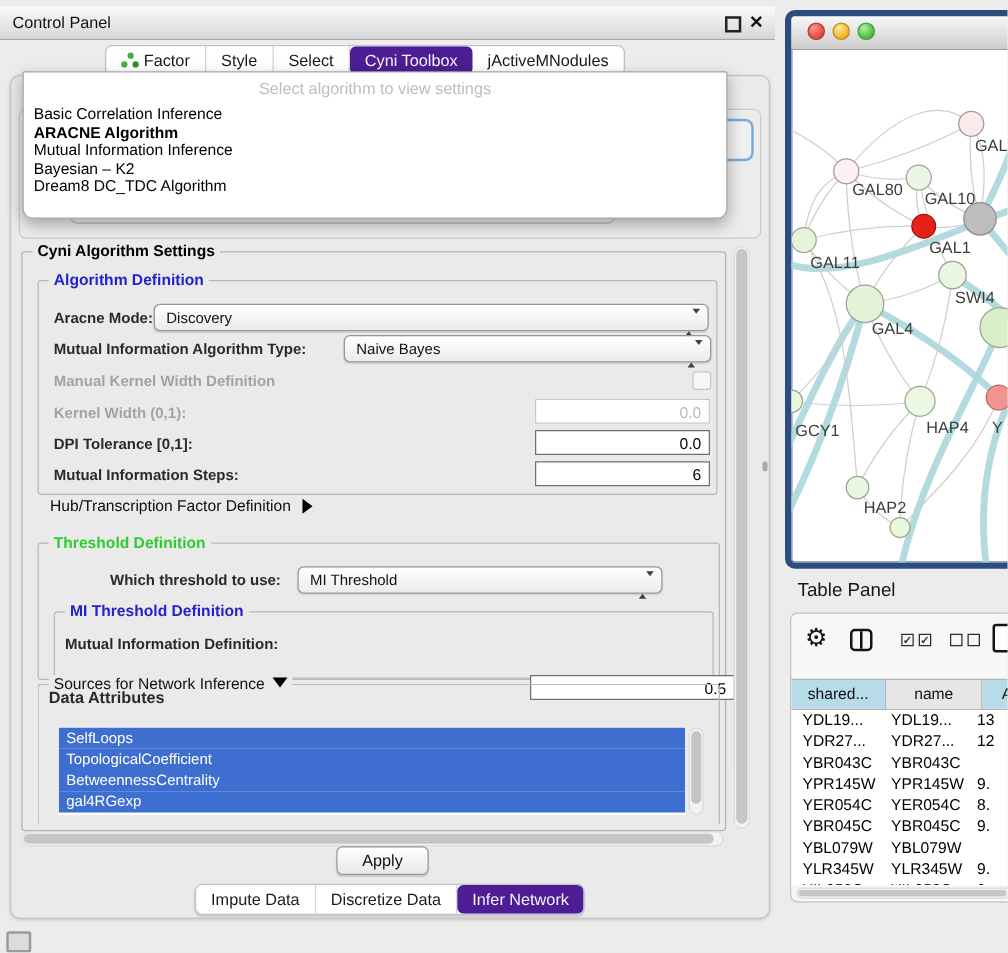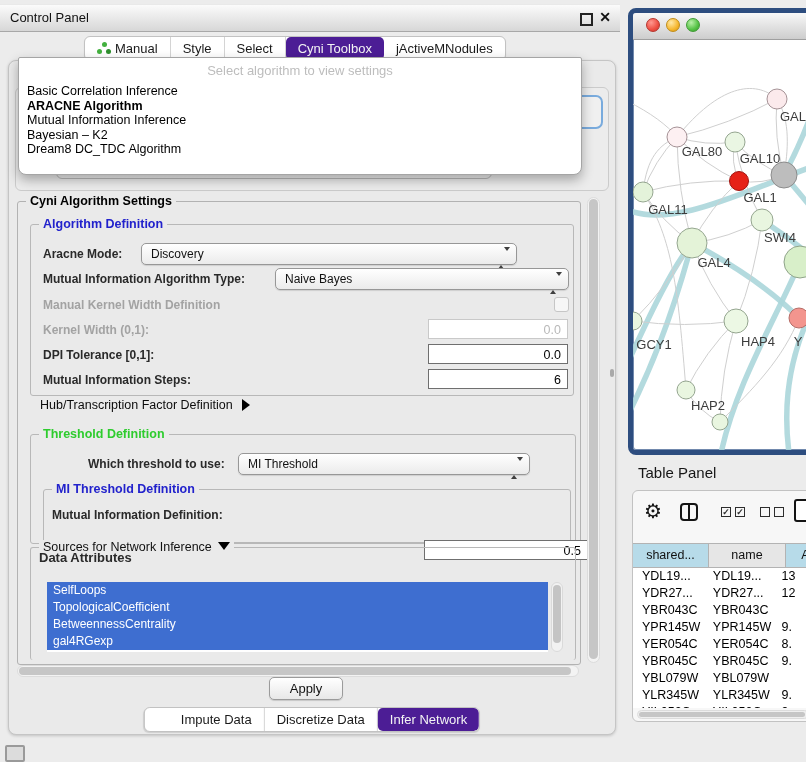--- a/index.html
+++ b/index.html
@@ -79,21 +79,21 @@
   .v-thumb{margin:1px;width:9px;height:460px;background:#c6c6c6;border-radius:5px;}
   .h-scroll{position:absolute;left:8px;top:604px;width:562px;height:12px;background:#f3f3f3;
     border:1px solid #dcdcdc;border-radius:7px;box-sizing:border-box;}
   .h-thumb{margin:1px;height:8px;width:552px;background:#c6c6c6;border-radius:5px;}
 
   .apply-btn{position:absolute;left:260px;top:616px;width:74px;height:23px;border:1px solid #9b9b9b;
     border-radius:5px;background:linear-gradient(#ffffff,#e8e8e8);font-size:13px;color:#111;text-align:center;
     line-height:21px;box-sizing:border-box;box-shadow:0 1px 1px rgba(0,0,0,.15);}
 
   .bottom-tabs{position:absolute;left:50%;transform:translateX(-50%);top:646px;height:23px;display:flex;
-    background:#fff;border:1px solid #c2c2c2;border-radius:6px;overflow:hidden;box-shadow:0 1px 1px rgba(0,0,0,.12);padding-left:24px;}
+    background:#fff;border:1px solid #c2c2c2;border-radius:6px;overflow:hidden;box-shadow:0 1px 1px rgba(0,0,0,.12);}
 
   .mini-icon{position:absolute;left:5px;top:745px;width:20px;height:17px;border:2px solid #9a9a9a;
     background:#dcdcdc;border-radius:2px;box-sizing:border-box;}
   .splitter-dot{position:absolute;left:610px;top:369px;width:4px;height:8px;background:#a9a9a9;border-radius:2px;}
 
   
   .net-window{position:absolute;left:628px;top:8px;width:186px;height:447px;border:5px solid #2d4d7f;
     border-radius:8px;background:#fff;overflow:hidden;box-sizing:border-box;box-shadow:inset 0 0 0 1px #7189ad;}
   .net-titlebar{height:26px;background:linear-gradient(#f8f8f8,#cdcdcd);border-bottom:1px solid #9f9f9f;position:relative;}
   .light{position:absolute;top:5px;width:14px;height:14px;border-radius:50%;box-sizing:border-box;}
@@ -135,21 +135,21 @@
 
   <div class="cp-titlebar">
     <span class="cp-title">Control Panel</span>
     <span class="float-icon"></span>
     <span class="close-icon">✕</span>
   </div>
 
   <div class="cp-tabs">
       <div class="cp-tab">
         <span class="net-icon"></span>
-        <span>Manual</span>
+        <span>Factor</span>
       </div>
       <div class="cp-tab">
         <span>Style</span>
       </div>
       <div class="cp-tab">
         <span>Select</span>
       </div>
       <div class="cp-tab selected">
         <span>Cyni Toolbox</span>
       </div>
@@ -163,21 +163,21 @@
     <div class="hidden-combo">gal-interaction default node</div>
     <div class="focus-btn"></div>
 
     <div class="settings">
       <span class="group-title">Cyni Algorithm Settings</span>
 
       <div class="group" style="left:12px;top:22px;width:542px;height:170px;">
         <span class="group-title blue">Algorithm Definition</span>
 
         <span class="lbl" style="left:12px;top:22px;">Aracne Mode:</span>
-        <div class="combo" style="left:110px;top:18px;width:376px;">
+        <div class="combo" style="left:92px;top:18px;width:444px;">
           <span>Discovery</span>
           <span class="arrows"><span class="arr-up"></span><span class="arr-dn"></span></span>
         </div>
 
         <span class="lbl" style="left:12px;top:47px;">Mutual Information Algorithm Type:</span>
         <div class="combo" style="left:244px;top:43px;width:294px;">
           <span>Naive Bayes</span>
           <span class="arrows"><span class="arr-up"></span><span class="arr-dn"></span></span>
         </div>
 

